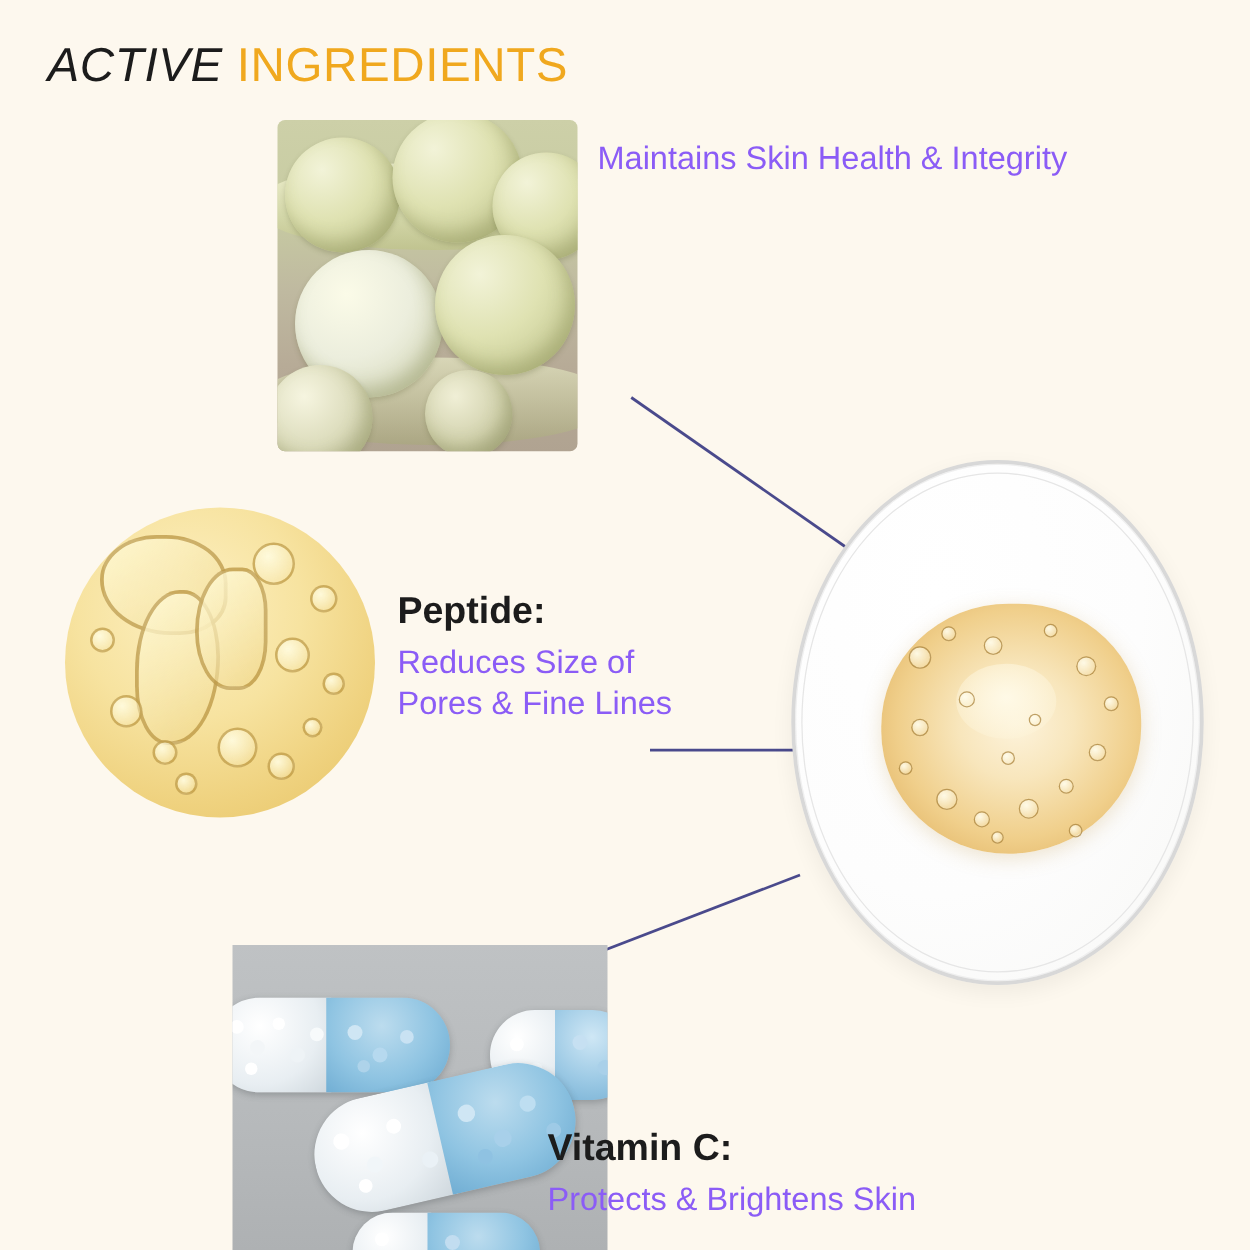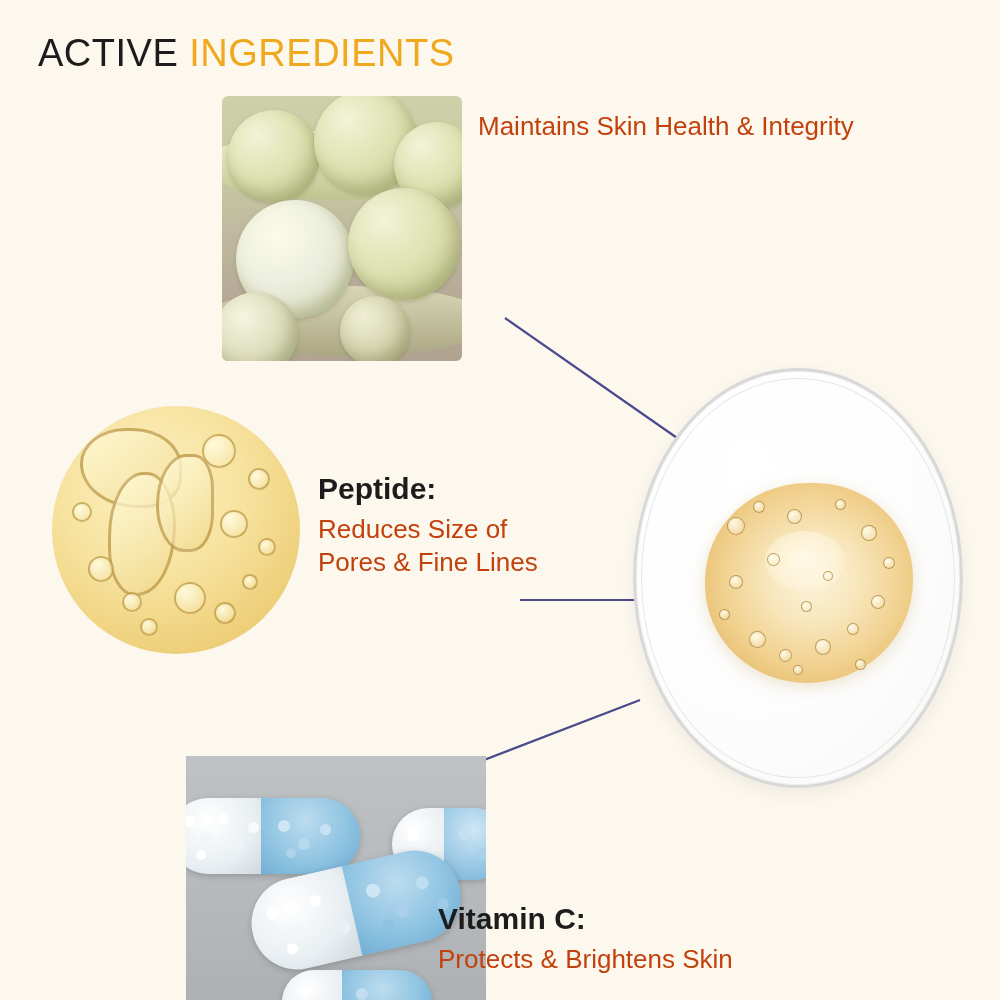--- a/index.html
+++ b/index.html
@@ -27,20 +27,21 @@
     position: absolute;
     left: 38px;
     top: 32px;
     font-size: 38px;
     letter-spacing: 0.5px;
     white-space: nowrap;
   }
   #title-block .t-dark {
     color: #1c1c1c;
     font-weight: 400;
+    font-style: italic;
   }
   #title-block .t-accent {
     color: #f0a81e;
     font-weight: 400;
   }
 
   
   #connectors {
     position: absolute;
     left: 0; top: 0;
@@ -190,21 +191,21 @@
     position: absolute;
   }
   .label-title {
     color: #1c1c1c;
     font-size: 30px;
     font-weight: 700;
     line-height: 1.1;
     white-space: nowrap;
   }
   .label-desc {
-    color: #c2410c;
+    color: #8b5cf6;
     font-size: 26px;
     font-weight: 400;
     line-height: 1.28;
     margin-top: 8px;
   }
 
   #label-ceramide { left: 478px; top: 102px; }
   #label-peptide  { left: 318px; top: 472px; }
   #label-vitc     { left: 438px; top: 902px; }
 </style>

